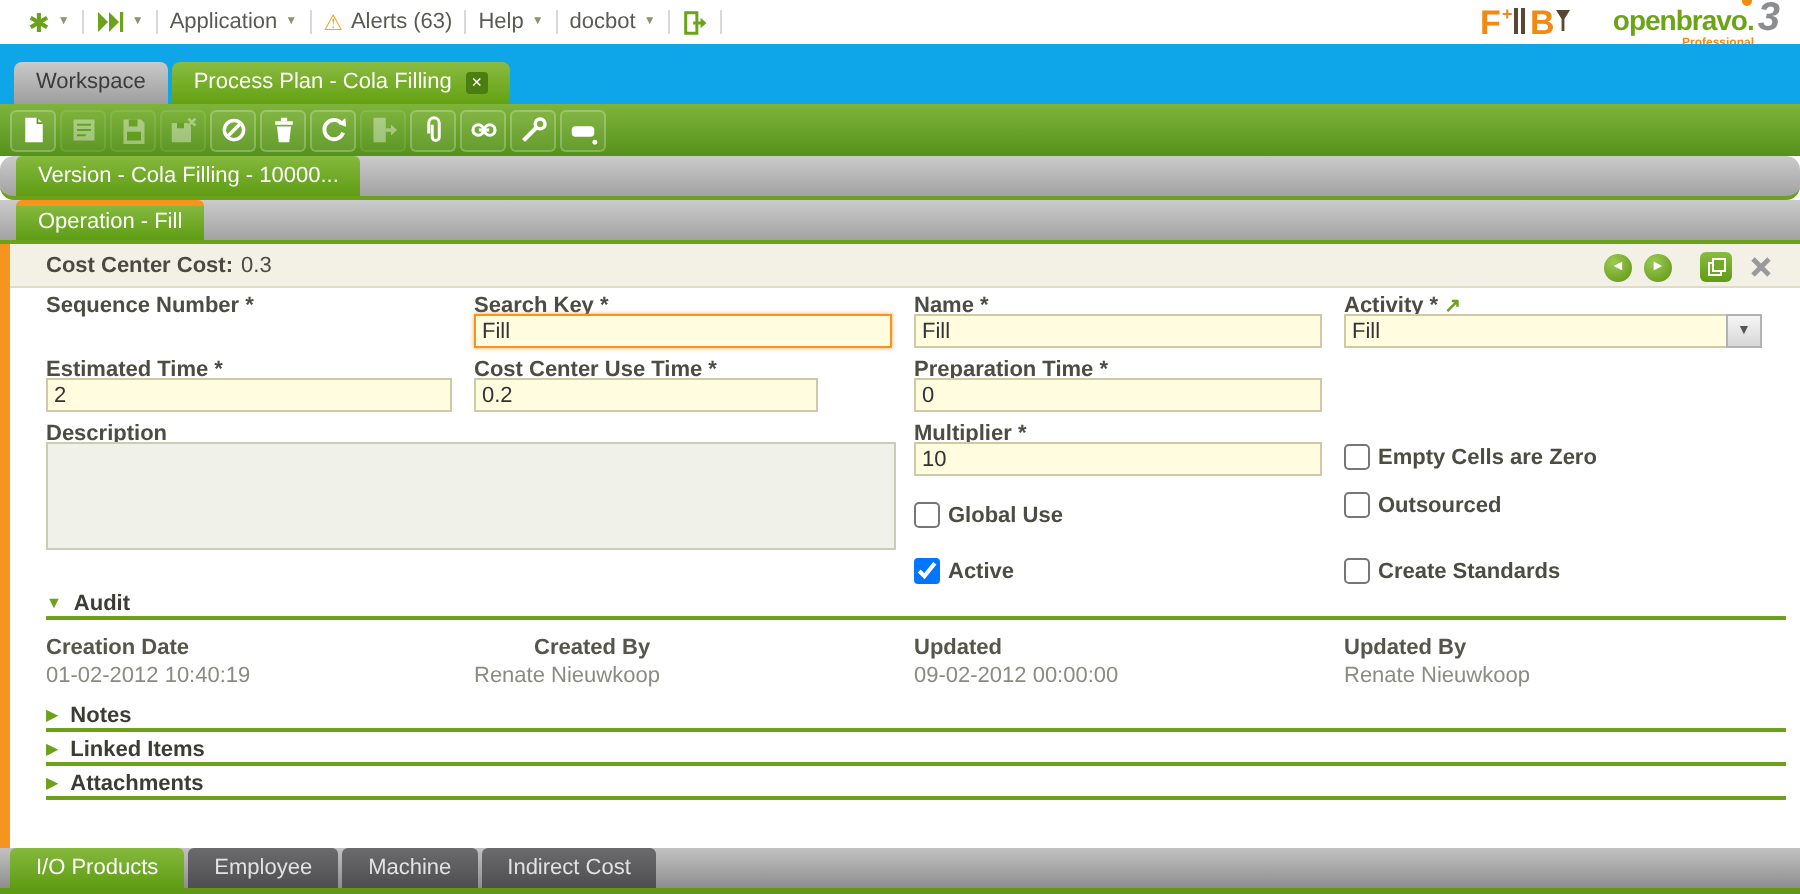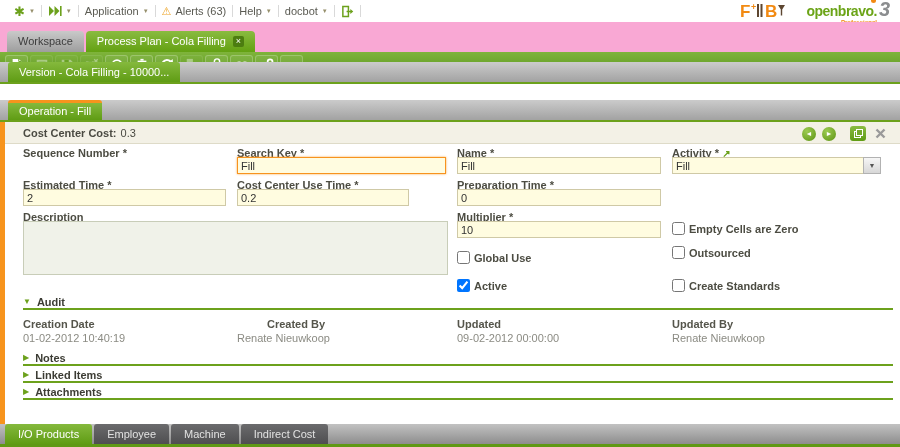--- a/index.html
+++ b/index.html
@@ -14,35 +14,35 @@
   .icon-star { color:#6ca11c; font-size:13px; line-height:13px; }
   .icon-warn { color:#eda62b; font-size:11px; }
   .logo-area { margin-left:auto; display:flex; align-items:center; gap:18px; }
   .ob-logo { position:relative; display:flex; align-items:baseline; padding-bottom:4px; }
   .ob-word { color:#6ba417; font-size:14px; font-weight:bold; letter-spacing:-0.5px; }
   .ob-3 { color:#8b8d8f; font-size:20px; font-weight:bold; font-style:italic; margin-left:2px; }
   .ob-dot { position:absolute; top:0; right:14px; width:5px; height:5px; border-radius:50%; background:#f28a12; }
   .ob-pro { position:absolute; right:13px; bottom:0; color:#f28a12; font-size:6px; font-weight:bold; }
 
   
-  .maintabs { position:absolute; top:22px; left:0; width:900px; height:30px; background:#f9a8d4; display:flex; align-items:flex-end; padding-left:7px; }
+  .maintabs { position:absolute; top:22px; left:0; width:900px; height:30px; background:#0ea5e9; display:flex; align-items:flex-end; padding-left:7px; }
   .maintab { height:21px; line-height:21px; padding:0 11px; font-size:11px; border-radius:4px 4px 0 0; margin-right:2px; cursor:pointer; }
   .maintab.inactive { background:linear-gradient(#c9c9c9,#9e9e9e); color:#3c3c3c; }
   .maintab.active { background:linear-gradient(#8abb41,#63a112); color:#fff; display:flex; align-items:center; gap:7px; }
   .tab-close { width:11px; height:11px; background:#4c7d10; border-radius:2px; color:#fff; font-size:9px; line-height:11px; text-align:center; cursor:pointer; }
 
   
   .toolbar { position:absolute; top:52px; left:0; width:900px; height:26px; background:linear-gradient(#7fb43b,#55921b); display:flex; align-items:center; padding-left:5px; gap:2px; }
   .tbtn { width:23px; height:21px; border-radius:3px; display:flex; align-items:center; justify-content:center; background:rgba(255,255,255,0.07); border:1px solid rgba(255,255,255,0.22); position:relative; cursor:pointer; }
   .tbtn.disabled { opacity:.4; cursor:default; }
   .tbtn svg { display:block; }
 
   
   .subbar { position:absolute; left:0; width:900px; height:22px; background:linear-gradient(#cbcbcb,#a2a2a2); border-bottom:2px solid #6ca11c; display:flex; align-items:flex-end; padding-left:8px; }
-  .subbar.v { top:62px; } .subbar.o { top:100px; }
+  .subbar.v { top:78px;border-radius:7px; } .subbar.o { top:100px; }
   .subtab { height:20px; line-height:20px; padding:0 11px; font-size:11px; color:#fff; background:linear-gradient(#85b93d,#5f9c14); border-radius:3px 3px 0 0; cursor:pointer; white-space:nowrap; }
   .subtab.op { border-top:3px solid #f7941d; height:20px; line-height:16px; }
 
   
   .content { position:absolute; top:122px; left:0; width:900px; height:302px; background:#fff; border-left:5px solid #f7941d; overflow:hidden; }
   .statusbar { position:absolute; top:0; left:0; width:895px; height:22px; background:#f3f1e6; border-bottom:1px solid #dedbc8; display:flex; align-items:center; padding-left:18px; color:#4a4a42; }
   .sb-label { font-weight:bold; }
   .sb-value { margin-left:4px; }
   .sb-nav { position:absolute; right:12px; top:4px; display:flex; align-items:center; gap:6px; }
   .nav-circle { width:14px; height:14px; border-radius:50%; background:radial-gradient(circle at 35% 30%, #9ccb52, #5d9413); color:#fff; font-size:7px; line-height:14px; text-align:center; cursor:pointer; }

